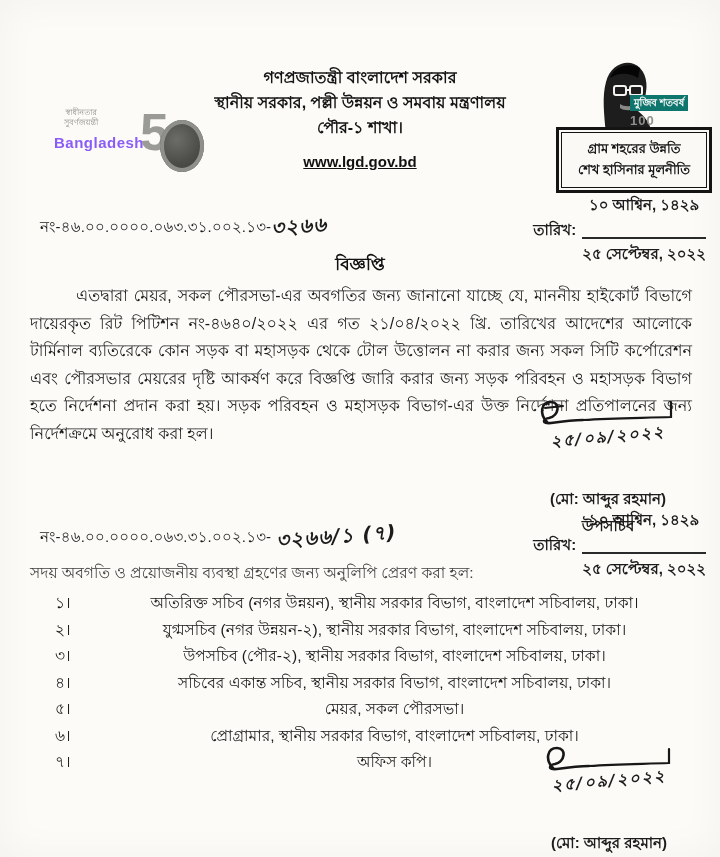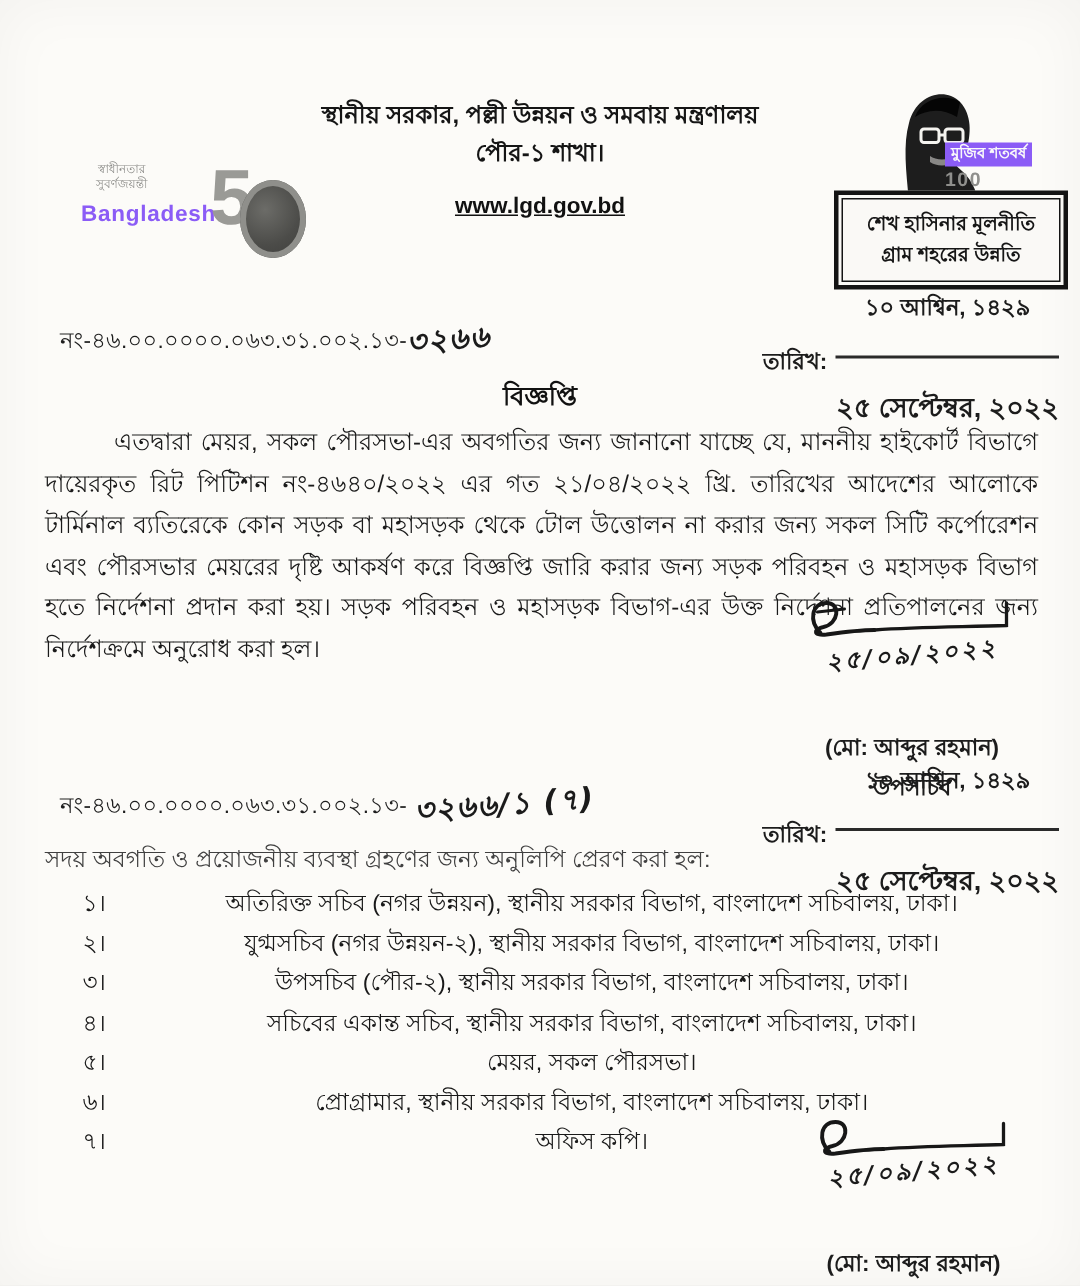--- a/index.html
+++ b/index.html
@@ -25,40 +25,40 @@
   .left-logo{position:absolute;top:98px;left:52px;width:140px;height:95px;}
   .bd50-caption{position:absolute;top:10px;left:12px;font-size:8px;color:#8d8d8a;line-height:1.2;text-align:center;}
   .bd50-brand{position:absolute;top:36px;left:2px;font-size:15px;font-weight:bold;color:#8b5cf6;letter-spacing:.5px;}
   .bd50-five{position:absolute;top:8px;left:88px;font-size:52px;font-weight:bold;color:#9a9a96;line-height:1;}
   .bd50-zero{position:absolute;top:22px;left:108px;width:44px;height:52px;border-radius:50%;
     background:radial-gradient(circle at 38% 38%, #6c6c68 0%, #4c4c49 55%, #3c3c3a 100%);
     box-shadow:inset 0 0 0 4px #8f8f8b;}
   
   .portrait-wrap{position:absolute;top:56px;right:56px;width:78px;height:80px;}
   .mujib100{position:absolute;top:92px;right:12px;width:78px;text-align:left;}
-  .mujib100 .m-bn{display:inline-block;background:#8b5cf6;color:#fafafa;font-size:10px;font-weight:bold;padding:2px 4px;line-height:1.15;}
+  .mujib100 .m-bn{display:inline-block;background:#0f766e;color:#fafafa;font-size:10px;font-weight:bold;padding:2px 4px;line-height:1.15;}
   .mujib100 .m-100{font-size:13px;font-weight:bold;color:#8f8f8c;letter-spacing:1px;}
   
   .slogan-box{position:absolute;top:127px;right:8px;width:138px;
     border:3px solid #141414;outline:1px solid #141414;outline-offset:-6px;
     background:#faf9f6;padding:9px 6px;text-align:center;}
   .slogan-box .s-line{font-size:13px;font-weight:bold;color:#161616;line-height:1.6;}
   
   .ref{position:absolute;left:40px;font-size:15px;color:#1d1d1d;letter-spacing:.2px;}
   .ref1{top:210px;}
   .ref2{top:520px;}
   .hand{font-family:"DejaVu Sans",sans-serif;font-style:italic;font-weight:bold;color:#1b1b1b;}
   .ref .hand{font-size:20px;display:inline-block;transform:rotate(-4deg) translateY(1px);letter-spacing:1px;}
   .date-block{position:absolute;right:14px;display:flex;align-items:center;gap:6px;}
   .date1{top:193px;}
   .date2{top:508px;}
   .date-label{font-size:15px;font-weight:bold;}
   .date-stack{text-align:center;}
   .date-top{font-size:15px;font-weight:bold;border-bottom:2px solid #2a2a2a;padding:0 6px 19px 6px;}
-  .date-bottom{font-size:18px;font-weight:bold;padding-top:19px;}
+  .date-bottom{font-size:15px;font-weight:bold;padding-top:3px;}
   
   .title{position:absolute;top:251px;left:0;right:0;text-align:center;font-size:17px;font-weight:bold;color:#111;}
   .body-text{position:absolute;top:282px;left:30px;right:28px;
     font-size:16px;line-height:1.72;text-align:justify;text-indent:46px;color:#1a1a1a;margin:0;}
   
   .sig-block{position:absolute;text-align:center;}
   .sig1{top:396px;right:22px;width:180px;}
   .sig2{top:744px;right:26px;width:170px;}
   .sig-scribble{display:block;margin:0 auto -6px auto;}
   .sig-date{font-size:16px;display:block;transform:rotate(-5deg);letter-spacing:2px;margin-bottom:2px;}
@@ -71,20 +71,21 @@
   .dist-row{display:flex;font-size:15.5px;line-height:26.5px;color:#191919;}
   .dist-num{width:40px;flex:0 0 40px;}
   .dist-text{flex:1;text-align:center;}
 </style>
 </head>
 <body>
 
 <div class="page">
 
   <div class="center-head">
+    <div class="h-line">গণপ্রজাতন্ত্রী বাংলাদেশ সরকার</div>
     <div class="h-line">স্থানীয় সরকার, পল্লী উন্নয়ন ও সমবায় মন্ত্রণালয়</div>
     <div class="h-line">পৌর-১ শাখা।</div>
     <span class="h-site">www.lgd.gov.bd</span>
   </div>
 
   <div class="left-logo">
     <div class="bd50-caption">
       <span>স্বাধীনতার</span><br>
       <span>সুবর্ণজয়ন্তী</span>
     </div>
@@ -102,22 +103,22 @@
       <path d="M40,34 L44,34" stroke="#f5f4f0" stroke-width="2"></path>
       <path d="M34,48 C38,51 46,51 50,48 L50,52 C46,55 38,55 34,52 Z" fill="#f5f4f0" opacity="0.5"></path>
     </svg>
   </div>
   <div class="mujib100">
     <span class="m-bn">মুজিব শতবর্ষ</span>
     <span class="m-100">100</span>
   </div>
 
   <div class="slogan-box">
+    <div class="s-line">গ্রাম শহরের উন্নতি</div>
     <div class="s-line">শেখ হাসিনার মূলনীতি</div>
-    <div class="s-line">গ্রাম শহরের উন্নতি</div>
   </div>
 
   <div class="ref ref1">
     <span>নং-৪৬.০০.০০০০.০৬৩.৩১.০০২.১৩-</span><span class="hand">৩২৬৬</span>
   </div>
   <div class="date-block date1">
     <span class="date-label">তারিখ:</span>
     <span class="date-stack">
       <span class="date-top" style="display:block">১০ আশ্বিন, ১৪২৯</span>
       <span class="date-bottom" style="display:block">২৫ সেপ্টেম্বর, ২০২২</span>

